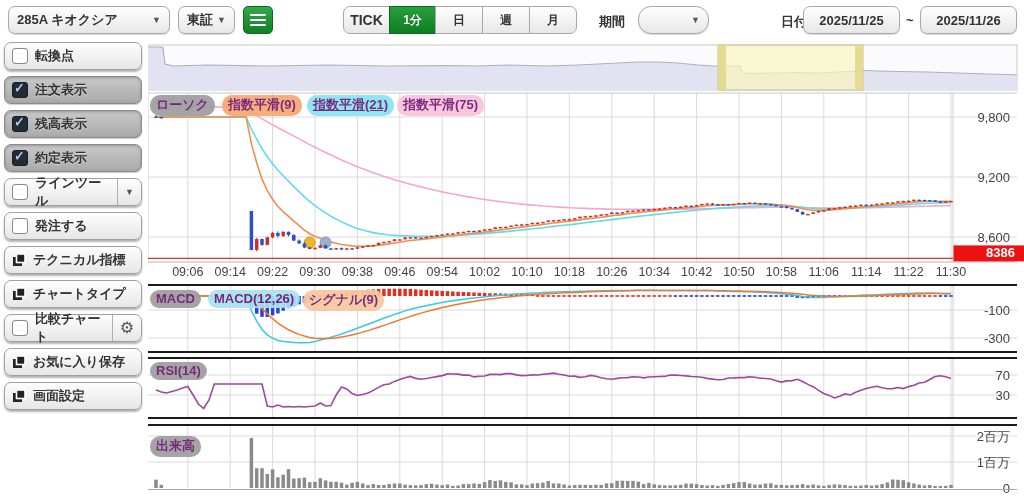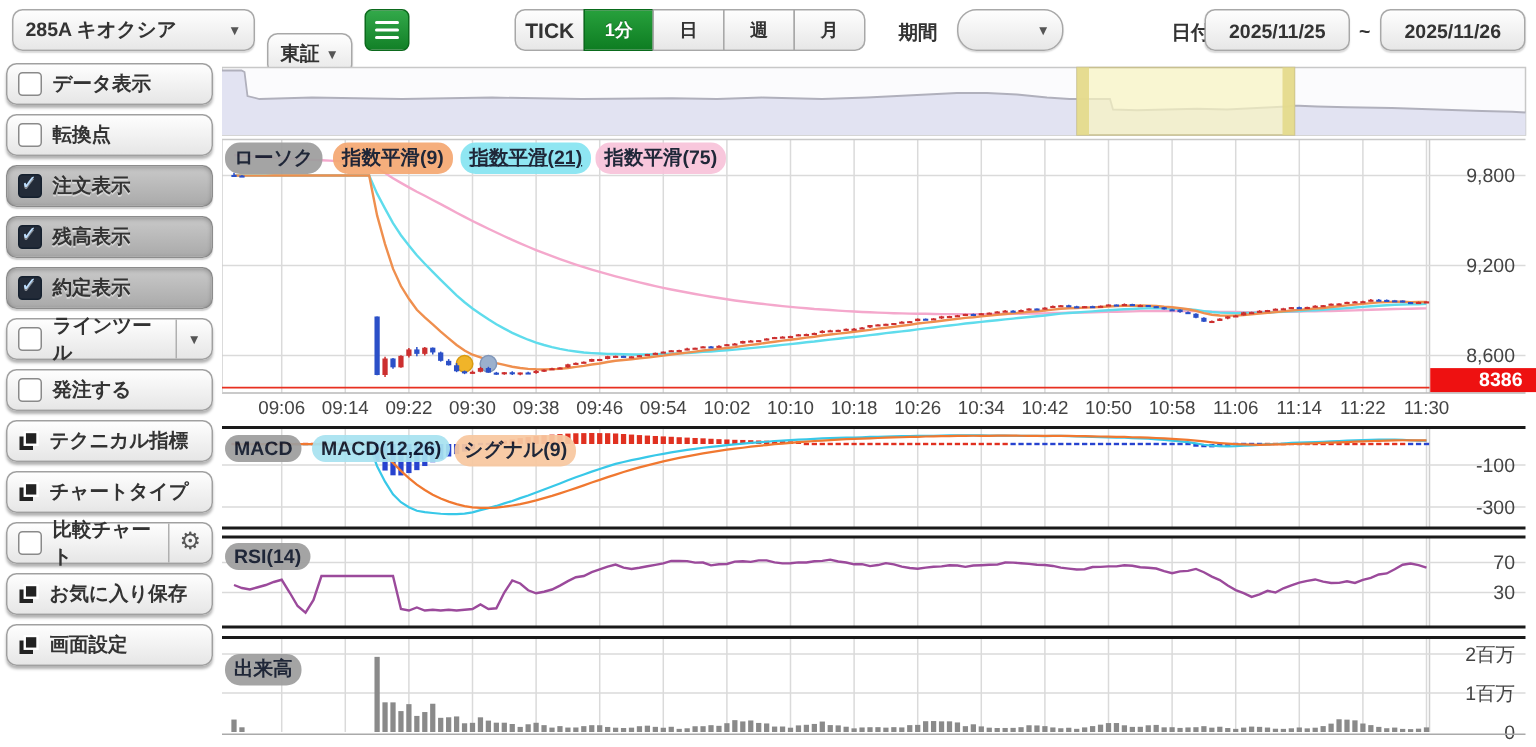--- a/index.html
+++ b/index.html
@@ -39,34 +39,34 @@
   .cb.on{background:#232b38;border-color:#15202e;}
   .cb.on::after{content:"✓";position:absolute;left:1px;top:-3px;color:#bfe0ff;font-size:13px;font-weight:bold;}
   .split{margin-left:auto;border-left:1px solid #b0b0b0;align-self:stretch;display:flex;align-items:center;
     padding-left:7px;color:#555;}
   .split .arr{font-size:9px;} .split .gear{font-size:16px;line-height:1;color:#555;}
   .winicon{flex:0 0 auto;display:block;}
 
   
   .chart-wrap{position:absolute;left:148px;top:40px;width:876px;height:458px;}
   svg text{font-family:"Liberation Sans","DejaVu Sans",sans-serif;}
-  .badge{position:absolute;padding:1px 6px 2px 6px;font-size:13px;font-weight:bold;color:#0f172a;
+  .badge{position:absolute;padding:1px 6px 2px 6px;font-size:13px;font-weight:bold;color:#701a75;
     border-radius:10px;white-space:nowrap;opacity:.93;z-index:5;}
 </style>
 </head>
 <body>
 
 <div id="app">
 
   <div class="toolbar">
     <div class="ctl" style="left:8px;top:6px;width:162px;">
       <span>285A キオクシア</span>
       <span class="arrow">▼</span>
     </div>
-    <div class="ctl" style="left:178px;top:6px;width:57px;margin-top:16px;">
+    <div class="ctl" style="left:178px;top:6px;width:57px;">
       <span>東証</span>
       <span class="arrow">▼</span>
     </div>
     <div class="watchlist" style="left:243px;top:6px;">
       <i></i>
         <i></i>
         <i></i>
     </div>
 
     <div class="tf-group">
@@ -87,24 +87,20 @@
     <div class="ctl date-input" style="left:803px;top:6px;width:97px;">
       <span>2025/11/25</span>
     </div>
     <span class="tb-label" style="left:906px;top:13px;">~</span>
     <div class="ctl date-input" style="left:920px;top:6px;width:97px;">
       <span>2025/11/26</span>
     </div>
   </div>
 
   <div class="sidebar">
-    <div class="sb-btn">
-      <span class="cb"></span>
-      <span>データ表示</span>
-    </div>
     <div class="sb-btn">
       <span class="cb"></span>
       <span>転換点</span>
     </div>
     <div class="sb-btn checked">
       <span class="cb on"></span>
       <span>注文表示</span>
     </div>
     <div class="sb-btn checked">
       <span class="cb on"></span>

